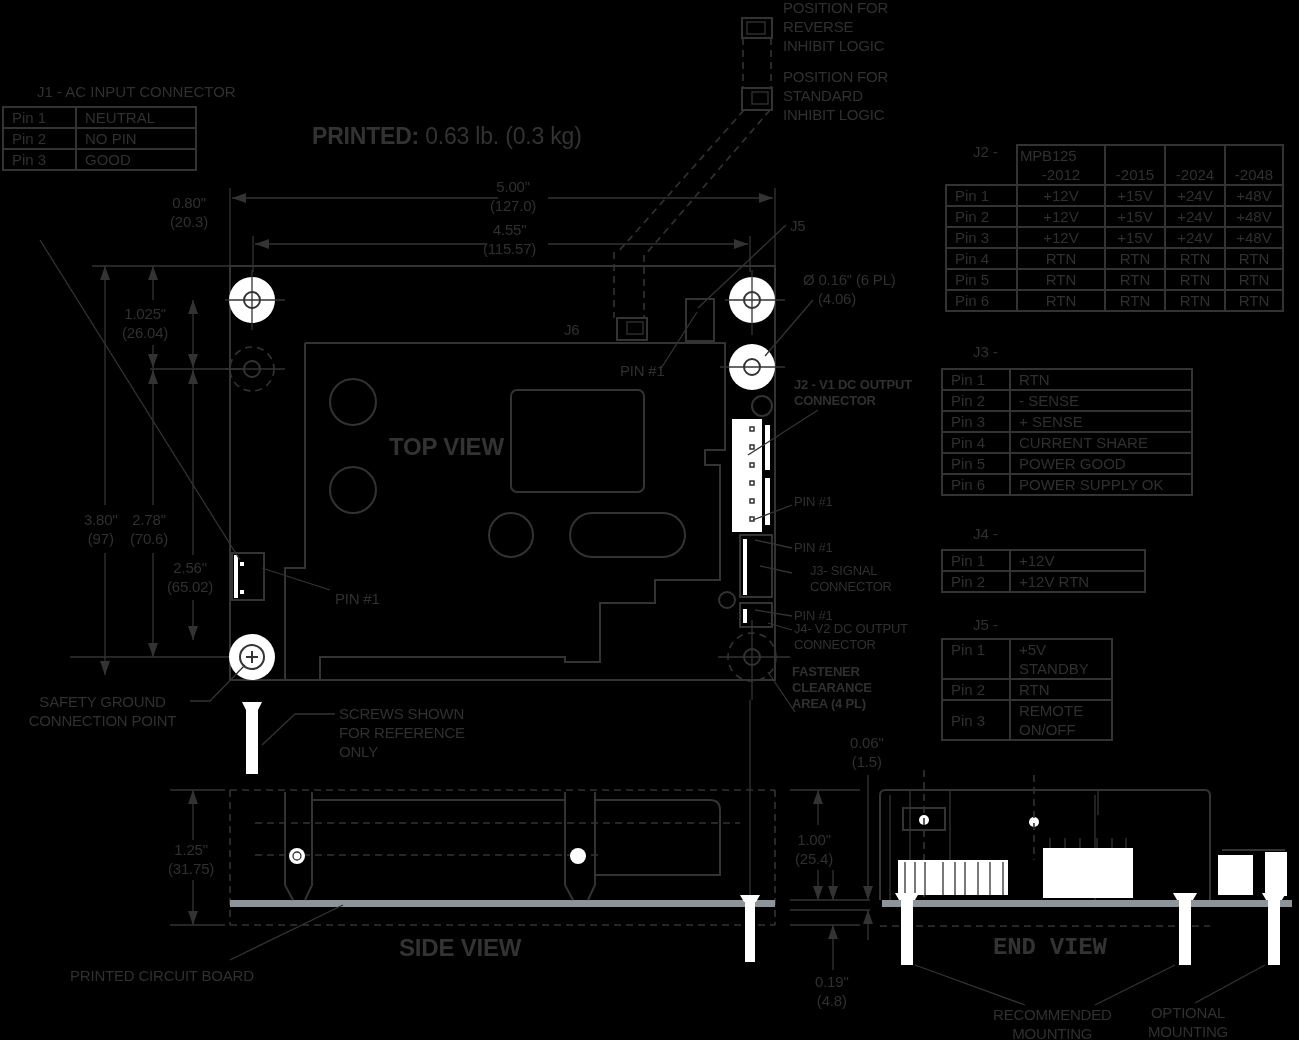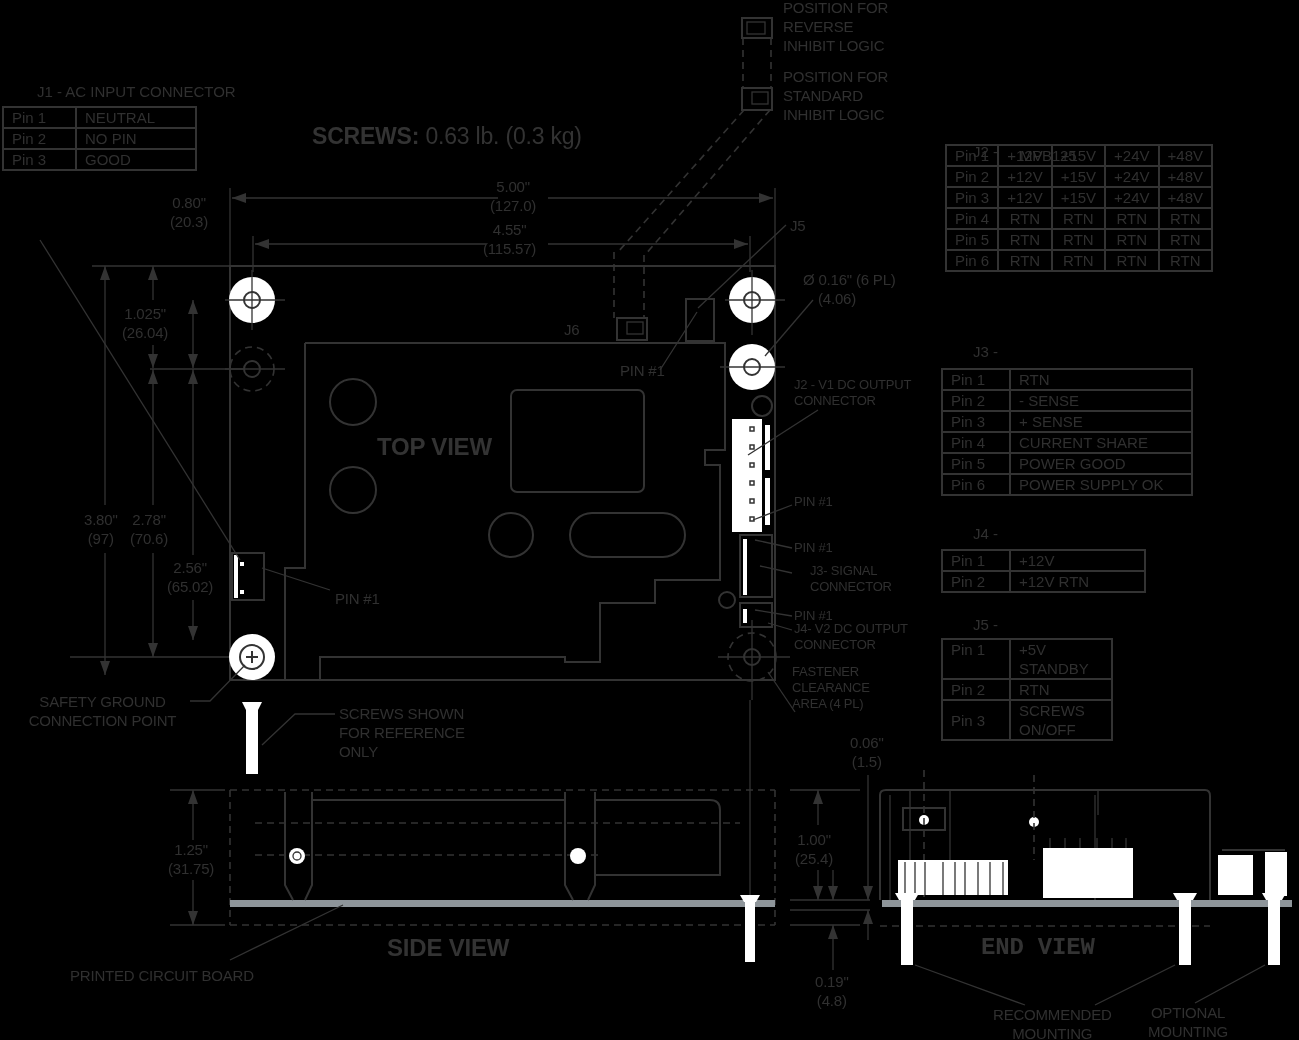--- a/index.html
+++ b/index.html
@@ -2,21 +2,21 @@
 <html><head>
 <meta charset="utf-8">
 <style>
   html,body{margin:0;padding:0;background:#000;}
   body{width:1299px;height:1040px;overflow:hidden;position:relative;font-family:"Liberation Sans",sans-serif;}
   svg{position:absolute;left:0;top:0;}
   .ln{stroke:#333;stroke-width:2;fill:none;}
   .ln1{stroke:#333;stroke-width:1.3;fill:none;}
   .dash{stroke:#333;stroke-width:1.6;fill:none;stroke-dasharray:7 5;}
   .txt{position:absolute;color:#303030;font-size:15px;line-height:19px;white-space:nowrap;letter-spacing:-0.2px;}
-  .big{font-size:24px;font-weight:bold;color:#333;}
+  .big{font-size:24px;font-weight:bold;color:#333;margin-left:12px;}
   .tbl{position:absolute;border-collapse:collapse;color:#303030;font-size:15px;}
   .tbl td{border:2px solid #333;padding:0 8px;height:19px;line-height:19px;white-space:nowrap;}
   .ttl{position:absolute;color:#303030;font-size:15px;margin-left:32px;}
   .c{text-align:center;}
 </style>
 </head>
 <body>
 
 <svg width="1299" height="1040">
 
@@ -202,28 +202,35 @@
         <td>NO PIN</td>
       </tr>
   <tr>
         <td>Pin 3</td>
         <td>GOOD</td>
       </tr>
 </tbody>
   </table>
 
 <div class="txt" style="left:312px;top:122px;font-size:23px;line-height:28px;color:#333;">
-  <b>SCREWS:</b>
+  <b>PRINTED:</b>
   <span>0.63 lb. (0.3 kg)</span>
 </div>
 
 <div class="ttl" style="left:941px;top:143px;">J2 -</div>
 <div class="txt c" style="left:1020px;top:146px;">MPB125</div>
 <table class="tbl" style="left:945px;top:144px;">
   <tbody>
+      <tr>
+    <td style="border-left:none;border-top:none;border-bottom:2px solid #333;width:54px;"></td>
+    <td class="c" style="width:70px;height:38px;vertical-align:bottom;">-2012</td>
+    <td class="c" style="width:42px;vertical-align:bottom;">-2015</td>
+    <td class="c" style="width:42px;vertical-align:bottom;">-2024</td>
+    <td class="c" style="width:40px;vertical-align:bottom;">-2048</td>
+  </tr>
   <tr>
         <td>Pin 1</td>
         <td class="c">+12V</td>
         <td class="c">+15V</td>
         <td class="c">+24V</td>
         <td class="c">+48V</td>
       </tr>
   <tr>
         <td>Pin 2</td>
         <td class="c">+12V</td>
@@ -316,21 +323,21 @@
           <div>STANDBY</div>
         </td>
       </tr>
   <tr>
         <td>Pin 2</td>
         <td>RTN</td>
       </tr>
   <tr>
         <td>Pin 3</td>
         <td>
-          <div>SCREWS</div>
+          <div>REMOTE</div>
           <div>ON/OFF</div>
         </td>
       </tr>
 </tbody>
   </table>
 
 <div class="txt c" style="left:170px;top:193px;">
     <div>0.80"</div>
     <div>(20.3)</div>
   </div>
@@ -380,36 +387,36 @@
   </div>
 
 <div class="txt big" style="left:377px;top:437px;">TOP VIEW</div>
 <div class="txt big" style="left:387px;top:938px;">SIDE VIEW</div>
 <div class="txt big" style="left:981px;top:938px;font-family:Liberation Mono, monospace;">END VIEW</div>
 
 <div class="txt" style="left:790px;top:216px;">J5</div>
 <div class="txt" style="left:564px;top:320px;">J6</div>
 <div class="txt" style="left:620px;top:361px;">PIN #1</div>
 <div class="txt" style="left:335px;top:589px;">PIN #1</div>
-<div class="txt" style="left:794px;top:377px;font-size:13px;line-height:16px;">
+<div class="txt" style="left:794px;top:377px;font-size:13px;line-height:16px;font-weight:bold;">
     <div>J2 - V1 DC OUTPUT</div>
     <div>CONNECTOR</div>
   </div>
 <div class="txt" style="left:794px;top:492px;font-size:13px;">PIN #1</div>
 <div class="txt" style="left:794px;top:538px;font-size:13px;">PIN #1</div>
 <div class="txt" style="left:794px;top:563px;font-size:13px;line-height:16px;margin-left:16px;">
     <div>J3- SIGNAL</div>
     <div>CONNECTOR</div>
   </div>
 <div class="txt" style="left:794px;top:606px;font-size:13px;">PIN #1</div>
 <div class="txt" style="left:794px;top:621px;font-size:13px;line-height:16px;">
     <div>J4- V2 DC OUTPUT</div>
     <div>CONNECTOR</div>
   </div>
-<div class="txt" style="left:792px;top:664px;font-size:13px;line-height:16px;">
+<div class="txt" style="left:792px;top:664px;font-size:13px;line-height:16px;font-weight:bold;">
     <div>FASTENER</div>
     <div>CLEARANCE</div>
     <div>AREA (4 PL)</div>
   </div>
 <div class="txt" style="left:20px;top:692px;text-align:center;width:165px;">
     <div>SAFETY GROUND</div>
     <div>CONNECTION POINT</div>
   </div>
 <div class="txt" style="left:339px;top:704px;">
     <div>SCREWS SHOWN</div>

